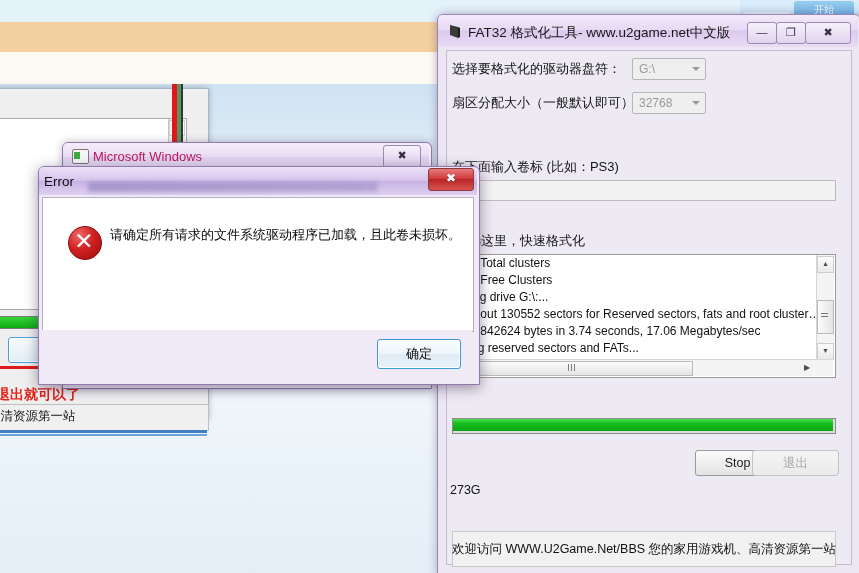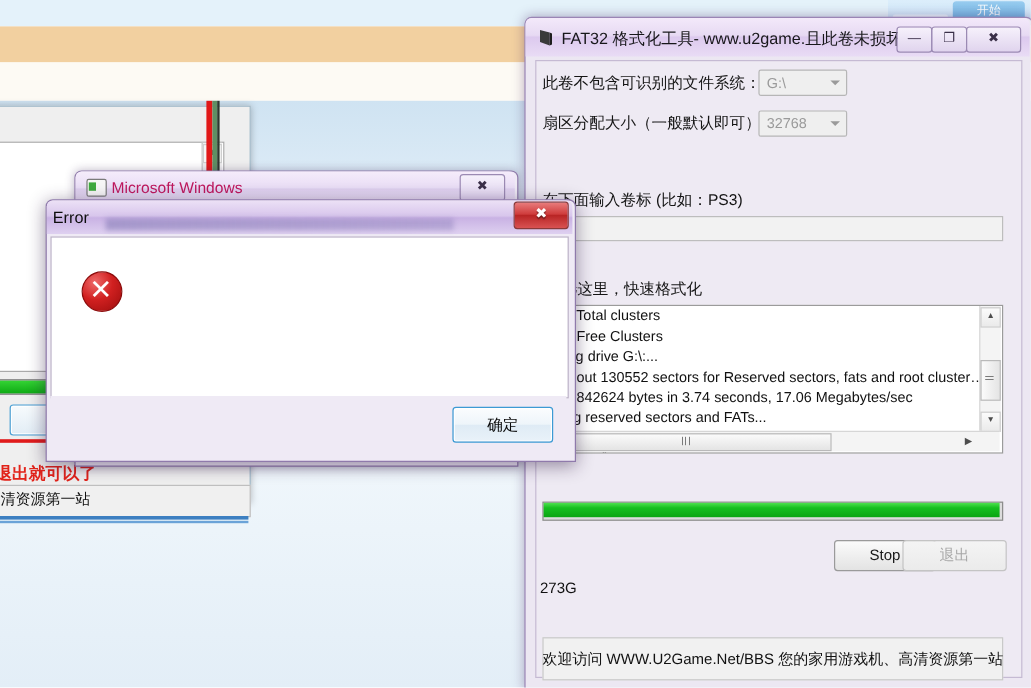--- a/index.html
+++ b/index.html
@@ -247,28 +247,28 @@
 <div class="abs" id="stripe-dk"></div>
 
 <div class="abs" id="fat32"></div>
 <div class="abs" id="fat32-glass"></div>
 <div class="abs" id="fat32-ico">
   <svg width="14" height="15" viewBox="0 0 14 15">
     <path d="M2 1 L10 3 L10 14 L2 11 Z" fill="#3a3a3a"></path>
     <path d="M10 3 L12 4 L12 13 L10 14 Z" fill="#1d1d1d"></path>
   </svg>
 </div>
-<div class="abs" id="fat32-title">FAT32 格式化工具- www.u2game.且此卷未损坏</div>
+<div class="abs" id="fat32-title">FAT32 格式化工具- www.u2game.net中文版</div>
 <div class="abs wbtn" id="fat32-min">—</div>
 <div class="abs wbtn" id="fat32-max">❐</div>
 <div class="abs wbtn" id="fat32-close">✖</div>
 
 <div class="abs" id="fat32-body"></div>
 
-<div class="abs f-label" id="lbl-drive">此卷不包含可识别的文件系统：</div>
+<div class="abs f-label" id="lbl-drive">选择要格式化的驱动器盘符：</div>
 <div class="abs f-combo" id="cmb-drive">
   <span>G:\</span>
   <span class="f-arrow"></span>
 </div>
 
 <div class="abs f-label" id="lbl-alloc">扇区分配大小（一般默认即可）</div>
 <div class="abs f-combo" id="cmb-alloc">
   <span>32768</span>
   <span class="f-arrow"></span>
 </div>
@@ -322,15 +322,16 @@
 
 <div class="abs" id="errdlg"></div>
 <div class="abs" id="err-glass"></div>
 <div class="abs" id="err-title">Error</div>
 <div class="abs" id="err-blur"></div>
 <div class="abs" id="err-close">✖</div>
 <div class="abs" id="err-body"></div>
 <div class="abs" id="err-icon"></div>
 <div class="abs" id="err-icon-x">✕</div>
 <div class="abs" id="err-text">
+  <div class="err-line">请确定所有请求的文件系统驱动程序已加载，且此卷未损坏。</div>
 </div>
 <div class="abs" id="err-footer"></div>
 <div class="abs" id="err-ok">确定</div>
 
 </body></html>

